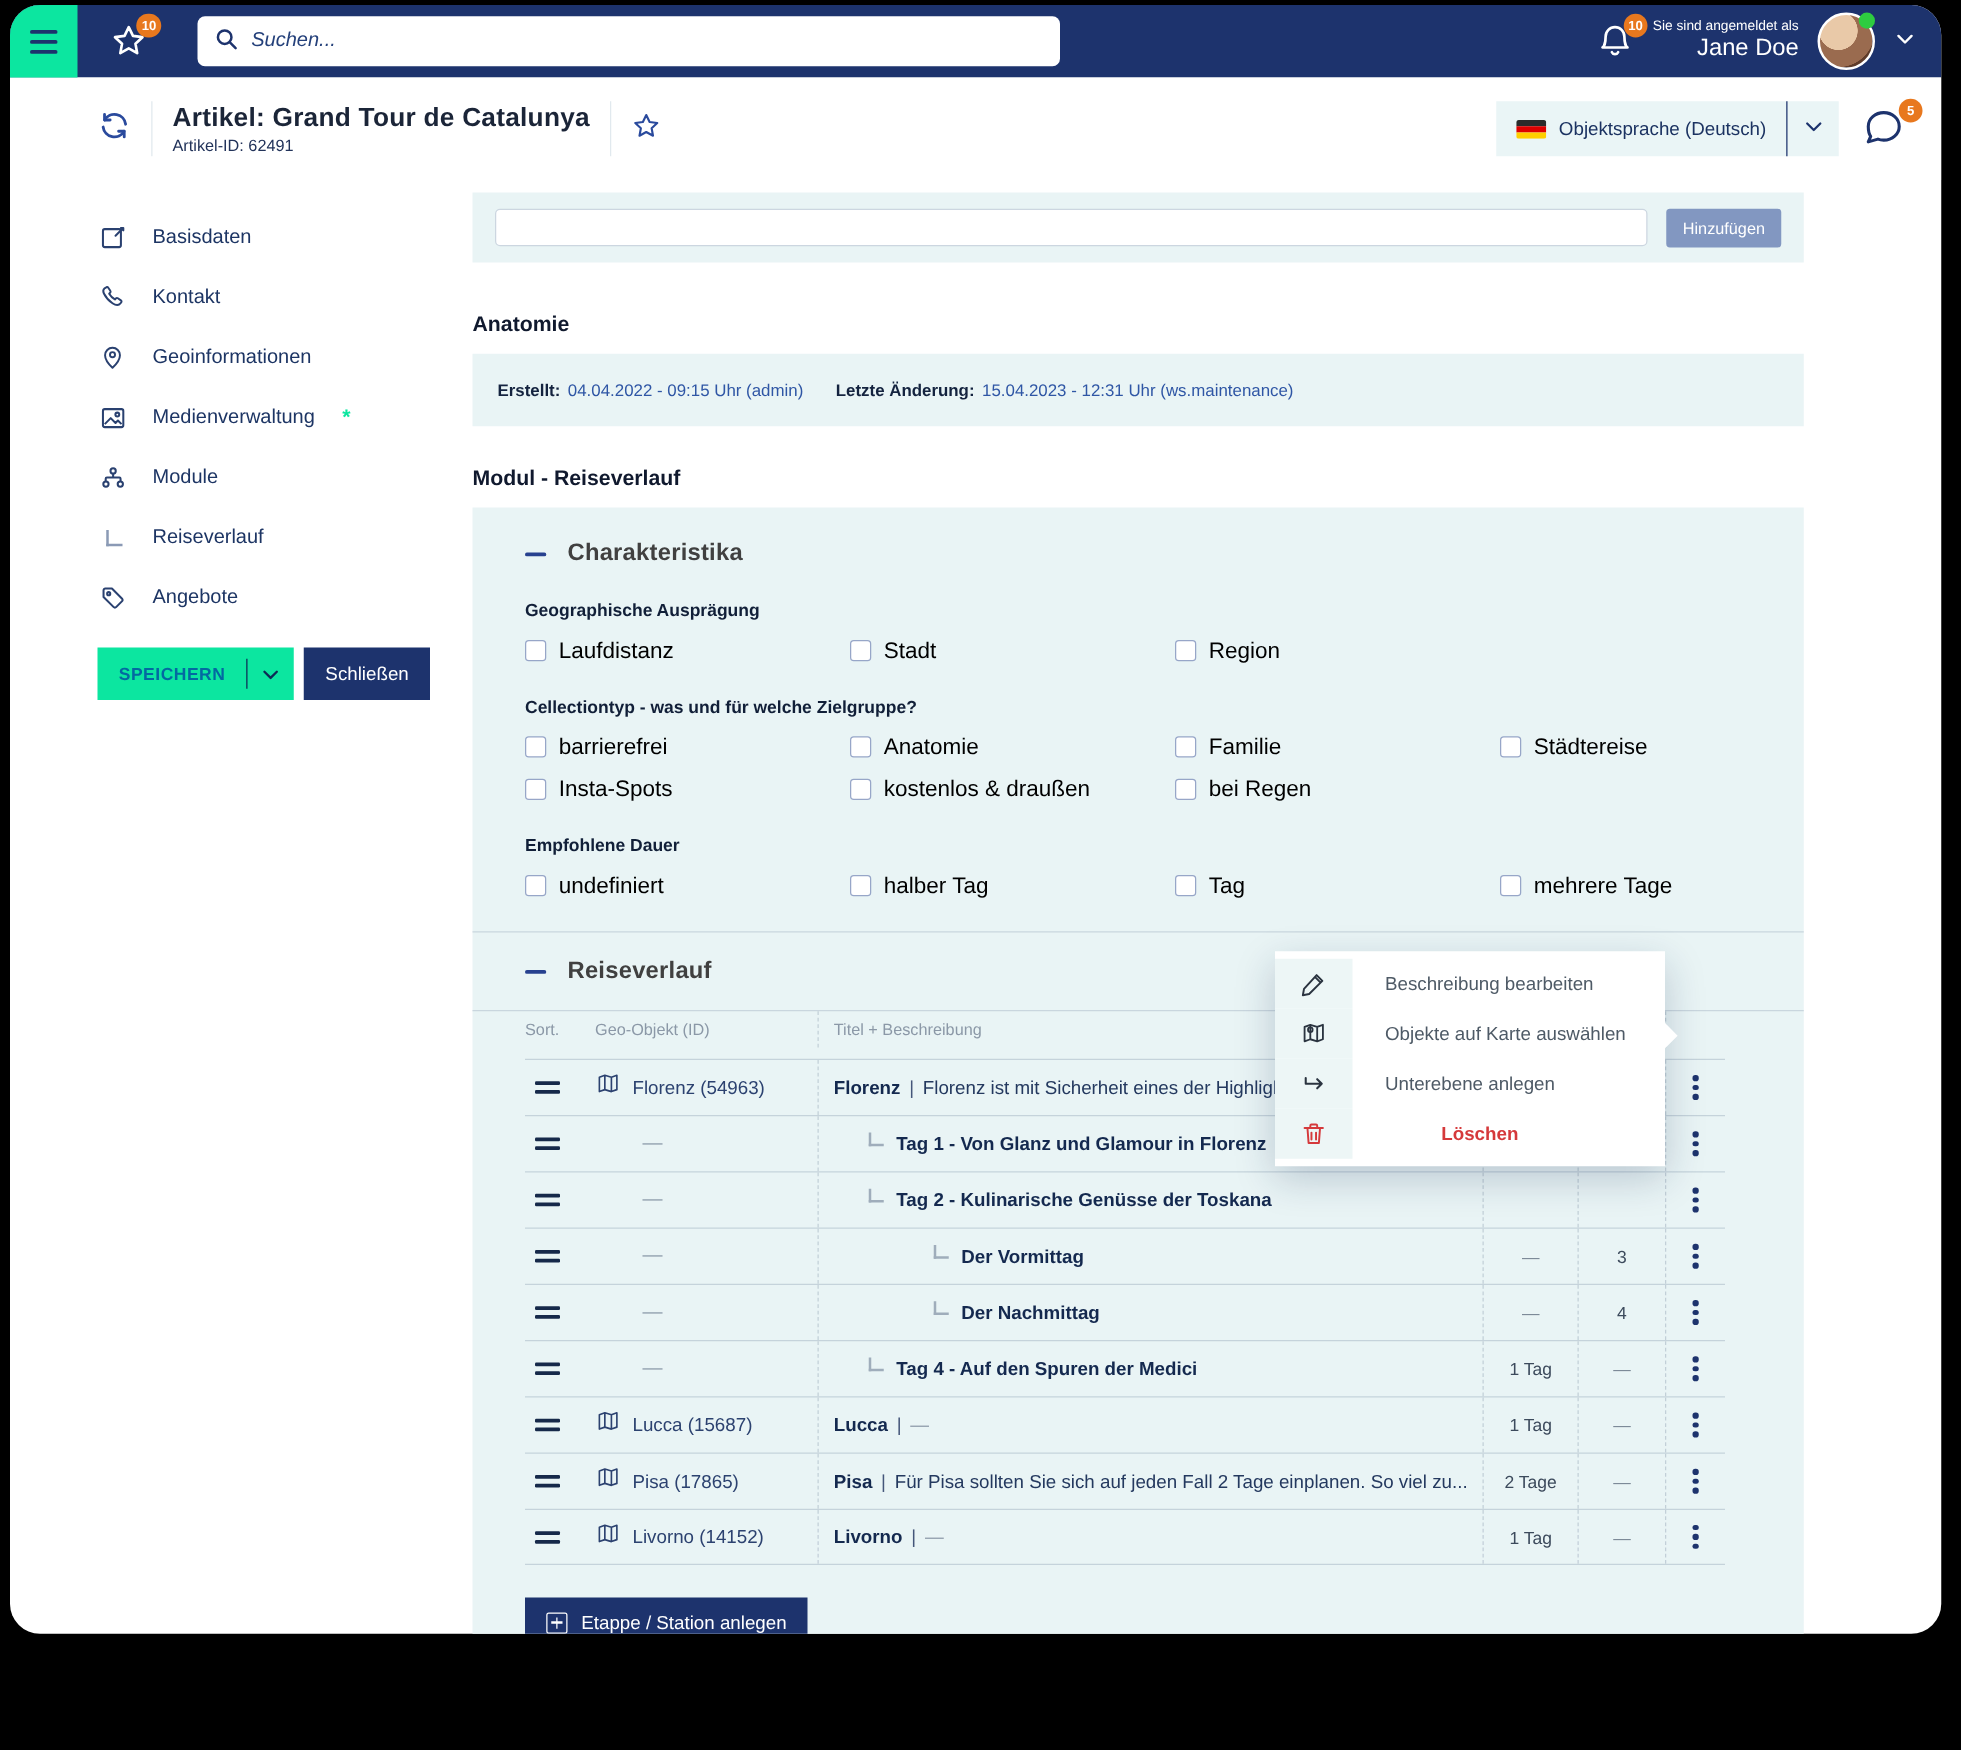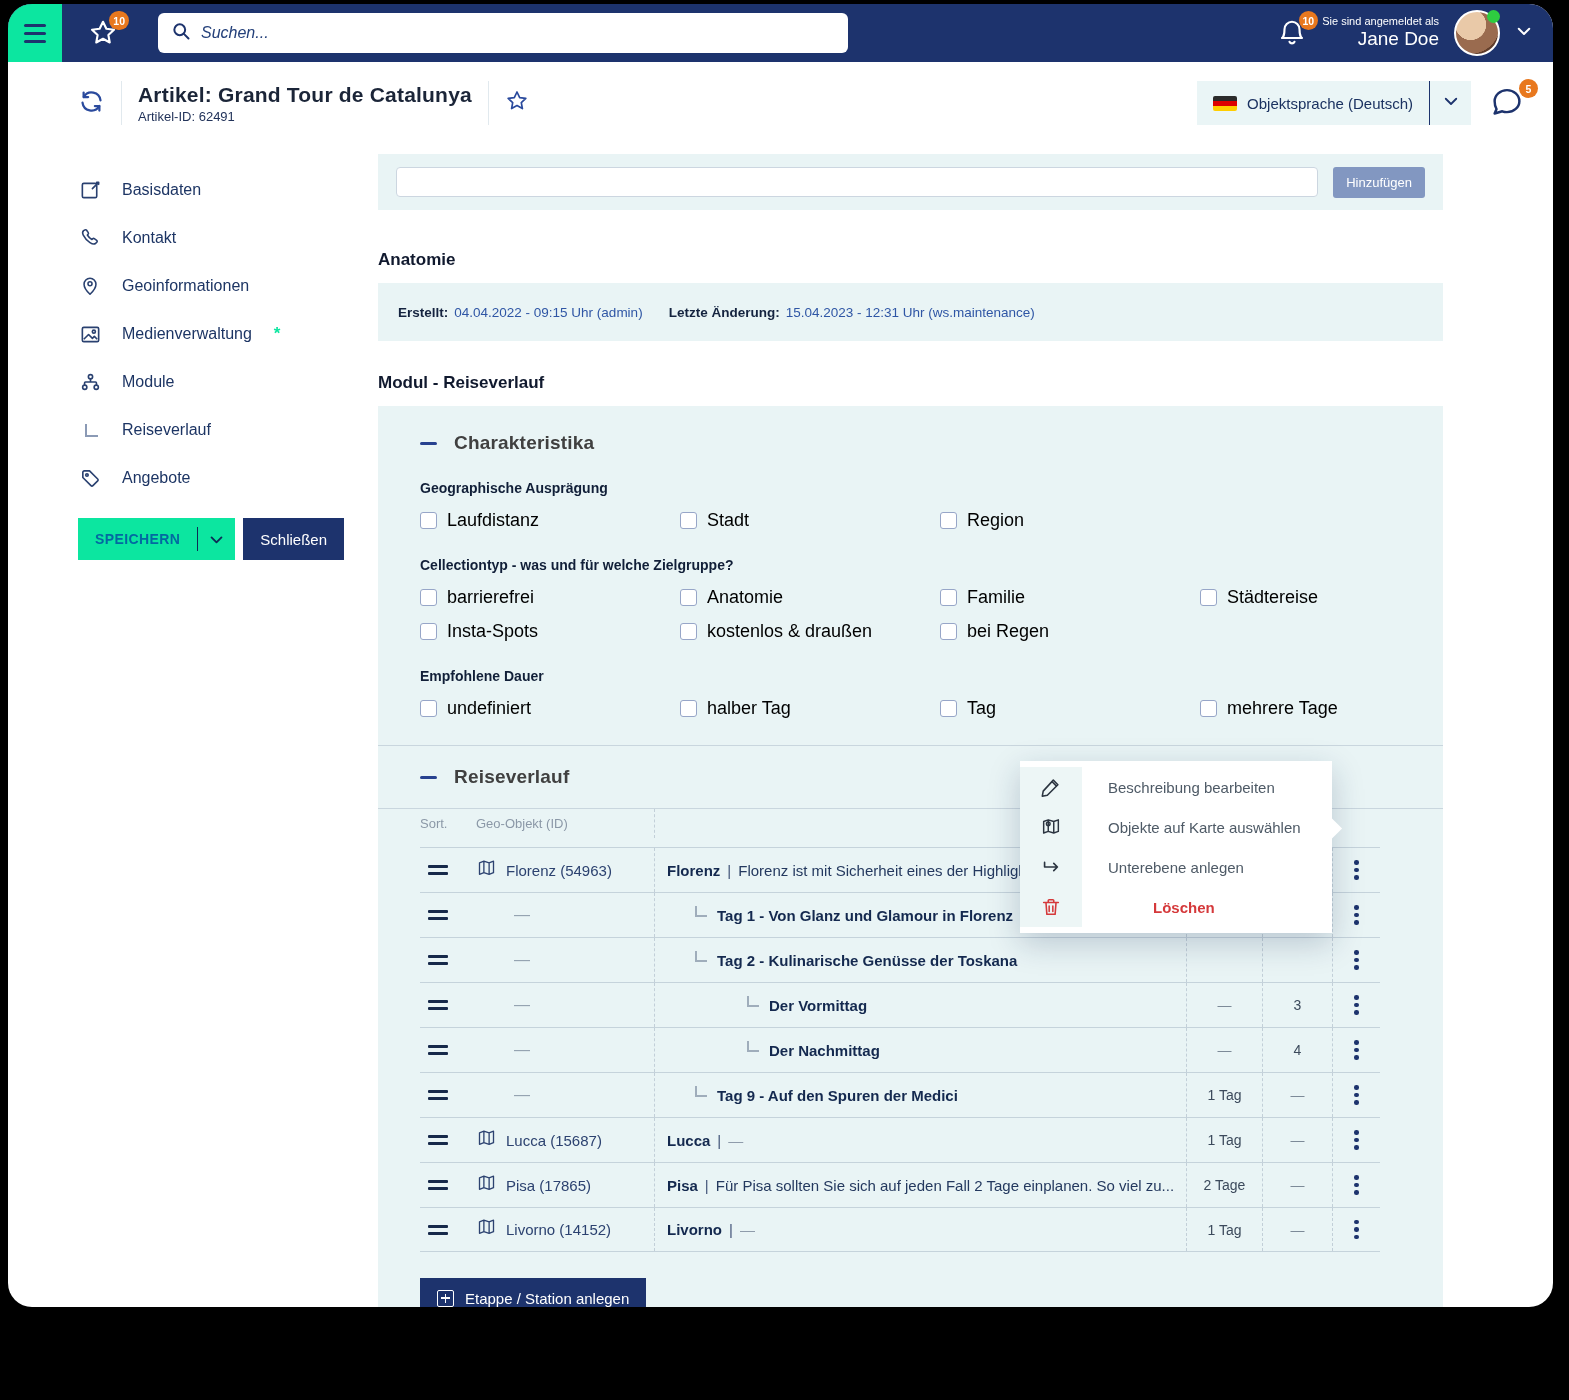--- a/index.html
+++ b/index.html
@@ -403,20 +403,21 @@
 
         <div class="acc-h bordered">
           <span class="minus"></span>
           <span class="acc-t">Reiseverlauf</span>
         </div>
 
         <div class="tbl">
           <div class="t-row t-head">
             <div class="cell">Sort.</div>
             <div class="cell" style="padding-left:10px">Geo-Objekt (ID)</div>
+            <div class="cell dashL" style="padding-left:12px">Titel + Beschreibung</div>
             <div class="cell dashL"></div>
               <div class="cell dashL"></div>
               <div class="cell dashL"></div>
           </div>
           <div class="t-body">
 
             <div class="t-row">
               <div class="cell">
                   <span class="drag">
                     <i></i>
@@ -550,21 +551,21 @@
                   <span class="drag">
                     <i></i>
                     <i></i>
                   </span>
                 </div>
               <div class="cell c-geo">
                   <span class="dash">—</span>
                 </div>
               <div class="cell c-title dashL ind1">
                   <span class="corner"></span>
-                  <b>Tag 9 - Auf den Spuren der Medici</b>
+                  <b>Tag 4 - Auf den Spuren der Medici</b>
                 </div>
               <div class="cell c-mid dashL">1 Tag</div>
               <div class="cell c-mid muted dashL">—</div>
               <div class="cell dashL">
                   <button class="kebab">
                     <i></i>
                     <i></i>
                     <i></i>
                   </button>
                 </div>

